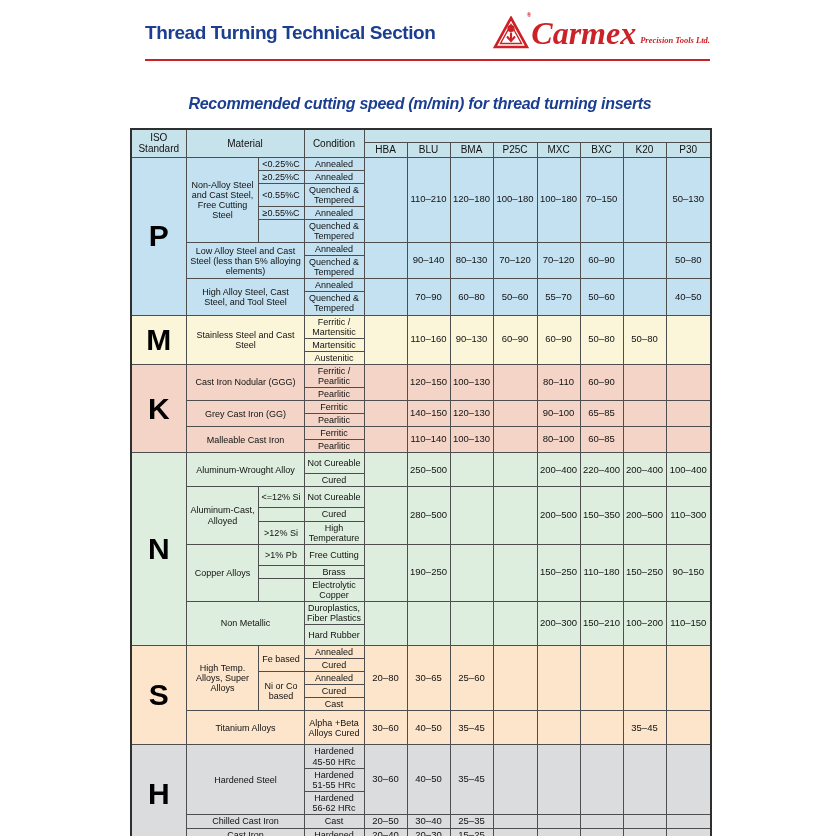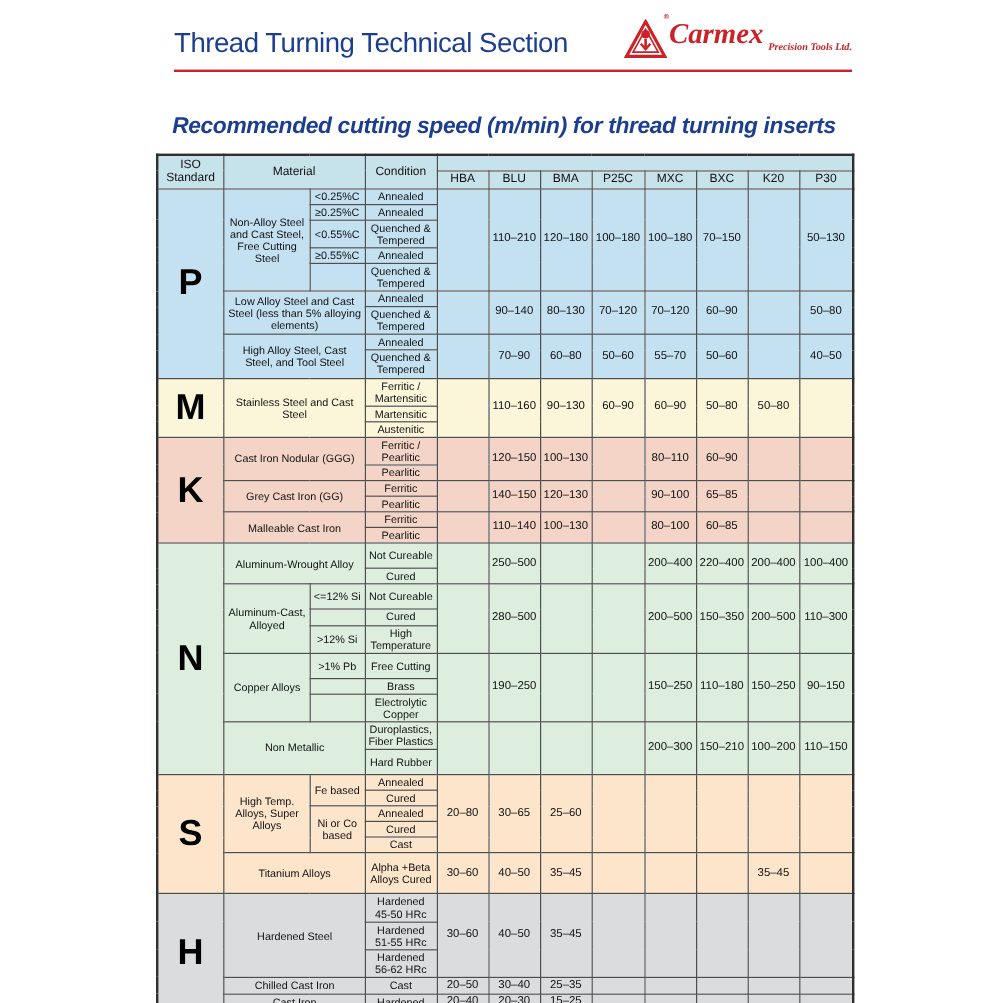--- a/index.html
+++ b/index.html
@@ -12,43 +12,43 @@
   .page { position:relative; width:836px; height:836px; }
 
   
   .doc-header {
     position:absolute; left:145px; top:16px; width:565px;
     display:flex; justify-content:space-between; align-items:flex-start;
     border-bottom:2px solid var(--carmex-red,#cc2127);
     padding-bottom:8px;
   }
   .doc-title {
-    font-size:23px; font-weight:normal; letter-spacing:-0.4px;
+    font-size:19px; font-weight:bold; letter-spacing:-0.4px;
     color:var(--title-blue,#1b3e91); margin-top:6px;
   }
   .logo { display:flex; align-items:flex-start; }
   .logo-emblem { position:relative; width:36px; height:34px; }
   .logo-reg {
     position:absolute; right:-2px; top:-4px; font-size:6px;
     color:var(--carmex-red,#cc2127); font-weight:bold;
   }
   .logo-word {
     font-family:"Liberation Serif", serif; font-style:italic; font-weight:bold;
-    font-size:24px; line-height:1.1; color:var(--carmex-red,#cc2127); margin-left:2px;
+    font-size:32px; line-height:1.1; color:var(--carmex-red,#cc2127); margin-left:2px;
   }
   .logo-tag {
     font-family:"Liberation Serif", serif; font-style:italic; font-weight:bold;
     font-size:8.5px; color:var(--carmex-red,#cc2127);
     align-self:flex-end; margin:0 0 6px 4px;
   }
 
   
   .subtitle {
     position:absolute; left:130px; top:95px; width:580px; text-align:center;
-    font-size:19px; font-weight:bold; font-style:italic;
+    font-size:16px; font-weight:bold; font-style:italic;
     color:var(--title-blue,#1b3e91); letter-spacing:-0.3px;
   }
 
   
   table.speeds {
     position:absolute; left:130px; top:128px; width:580px;
     border-collapse:collapse; table-layout:fixed;
     border:2px solid #2f2f2f;
   }
   th, td {

